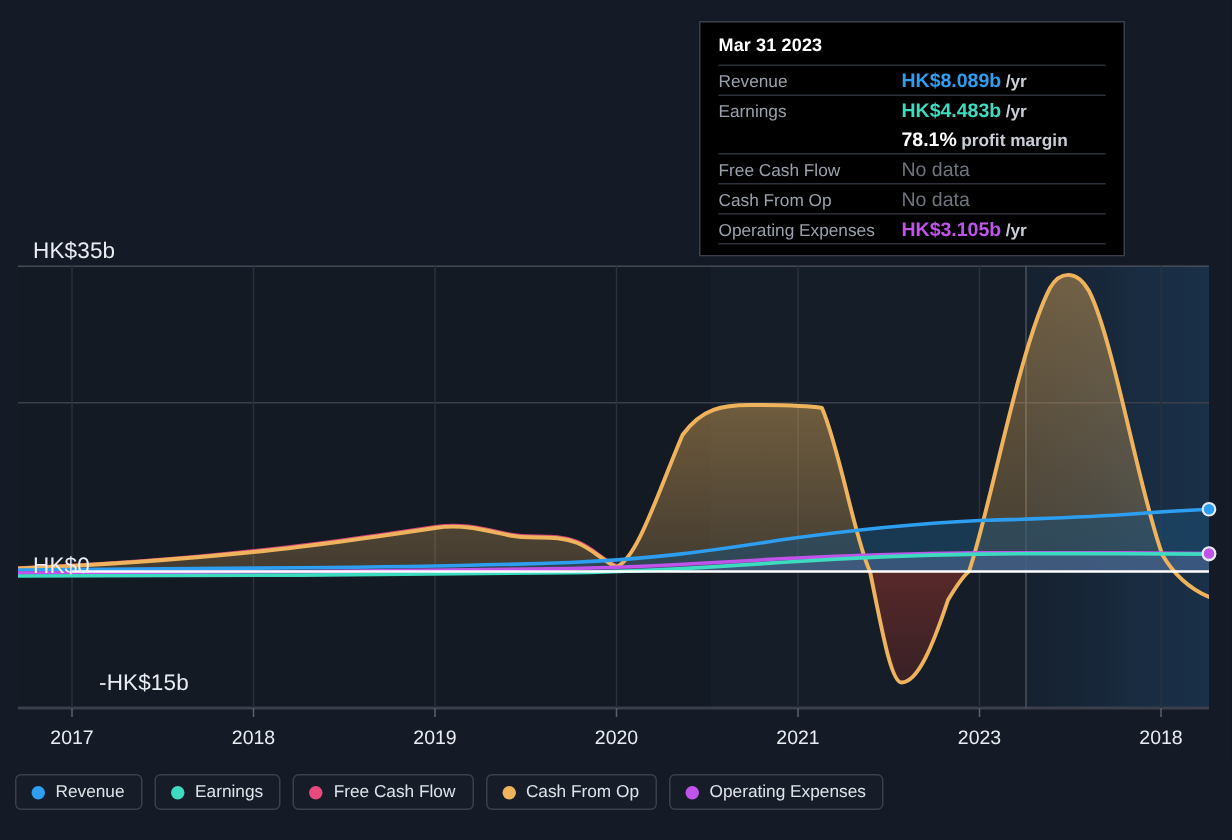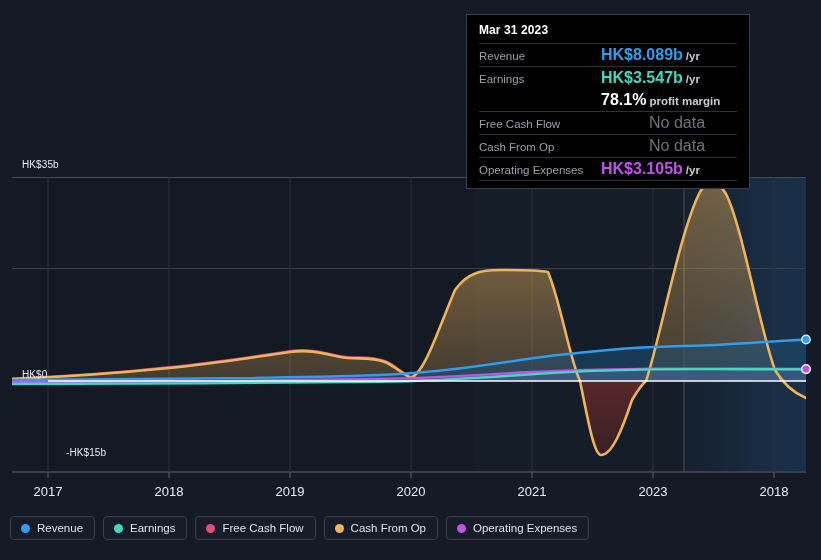--- a/index.html
+++ b/index.html
@@ -24,21 +24,21 @@
   }
   #plot-svg {
     position: absolute;
     left: 0; top: 0;
   }
 
   
   .y-label {
     position: absolute;
     color: #e9ecf2;
-    font-size: 10px;
+    font-size: 15px;
     letter-spacing: 0.1px;
     white-space: nowrap;
   }
   #y-label-top   { left: 22px; top: 159px; }
   #y-label-zero  { left: 22px; top: 369px; text-align: right; }
   #y-label-bot   { left: 22px; top: 447px; margin-left: 44px; }
 
   
   .x-label {
     position: absolute;
@@ -74,32 +74,32 @@
   }
   .tt-row.no-border { border-top: none; }
   .tt-label {
     color: #9aa0ab;
     font-size: 11.5px;
     width: 122px;
     flex: 0 0 122px;
     white-space: nowrap;
   }
   .tt-val {
-    font-size: 16px;
+    font-size: 13px;
     font-weight: bold;
     white-space: nowrap;
   }
   .tt-suffix {
     color: #c9cdd6;
     font-size: 11.5px;
     font-weight: bold;
     margin-left: 3px;
     white-space: nowrap;
   }
-  .tt-nodata { color: #6e737d; font-weight: normal; margin-left: 48px; }
+  .tt-nodata { color: #6e737d; font-weight: normal; }
   .tt-margin-wrap { padding-left: 122px; }
 
   
   #legend {
     position: absolute;
     left: 10px; top: 516px;
     display: flex;
     gap: 8px;
   }
   .legend-item {
@@ -295,21 +295,21 @@
       <div id="tooltip-date">Mar 31 2023</div>
 
       <div class="tt-row">
         <span class="tt-label">Revenue</span>
         <span class="tt-val" style="color:#2e9ef0">HK$8.089b</span>
         <span class="tt-suffix">/yr</span>
       </div>
 
       <div class="tt-row">
         <span class="tt-label">Earnings</span>
-        <span class="tt-val" style="color:#3ddbc0">HK$3.547b</span>
+        <span class="tt-val" style="color:#3ddbc0">HK$4.483b</span>
         <span class="tt-suffix">/yr</span>
       </div>
 
       <div class="tt-row no-border tt-margin-wrap">
         <span class="tt-val" style="color:#ffffff">78.1%</span>
         <span class="tt-suffix">profit margin</span>
       </div>
 
       <div class="tt-row">
         <span class="tt-label">Free Cash Flow</span>

